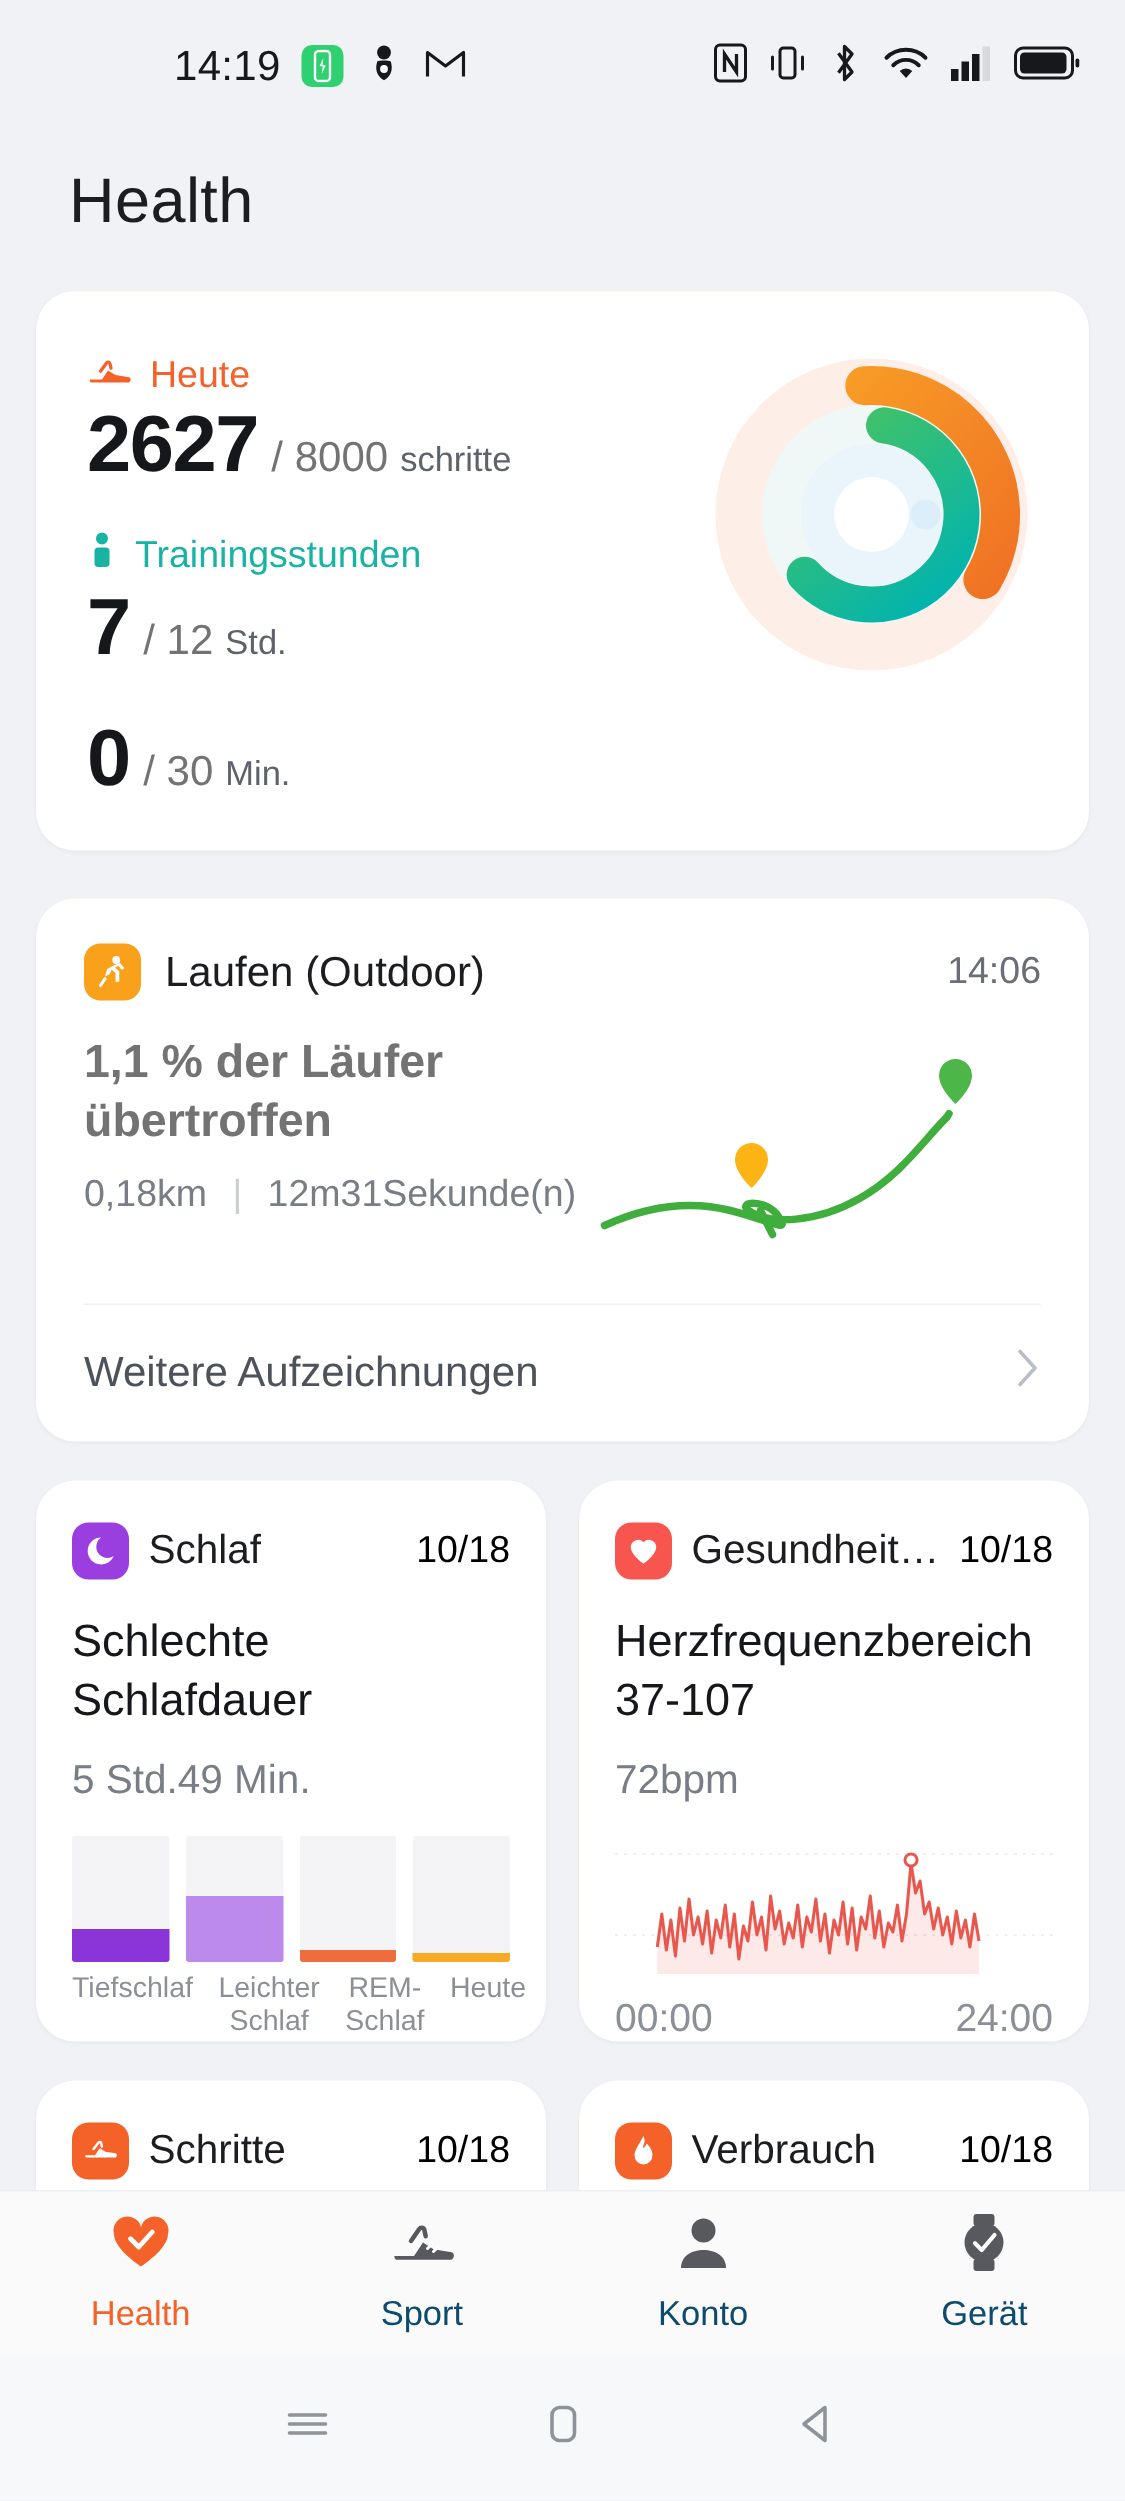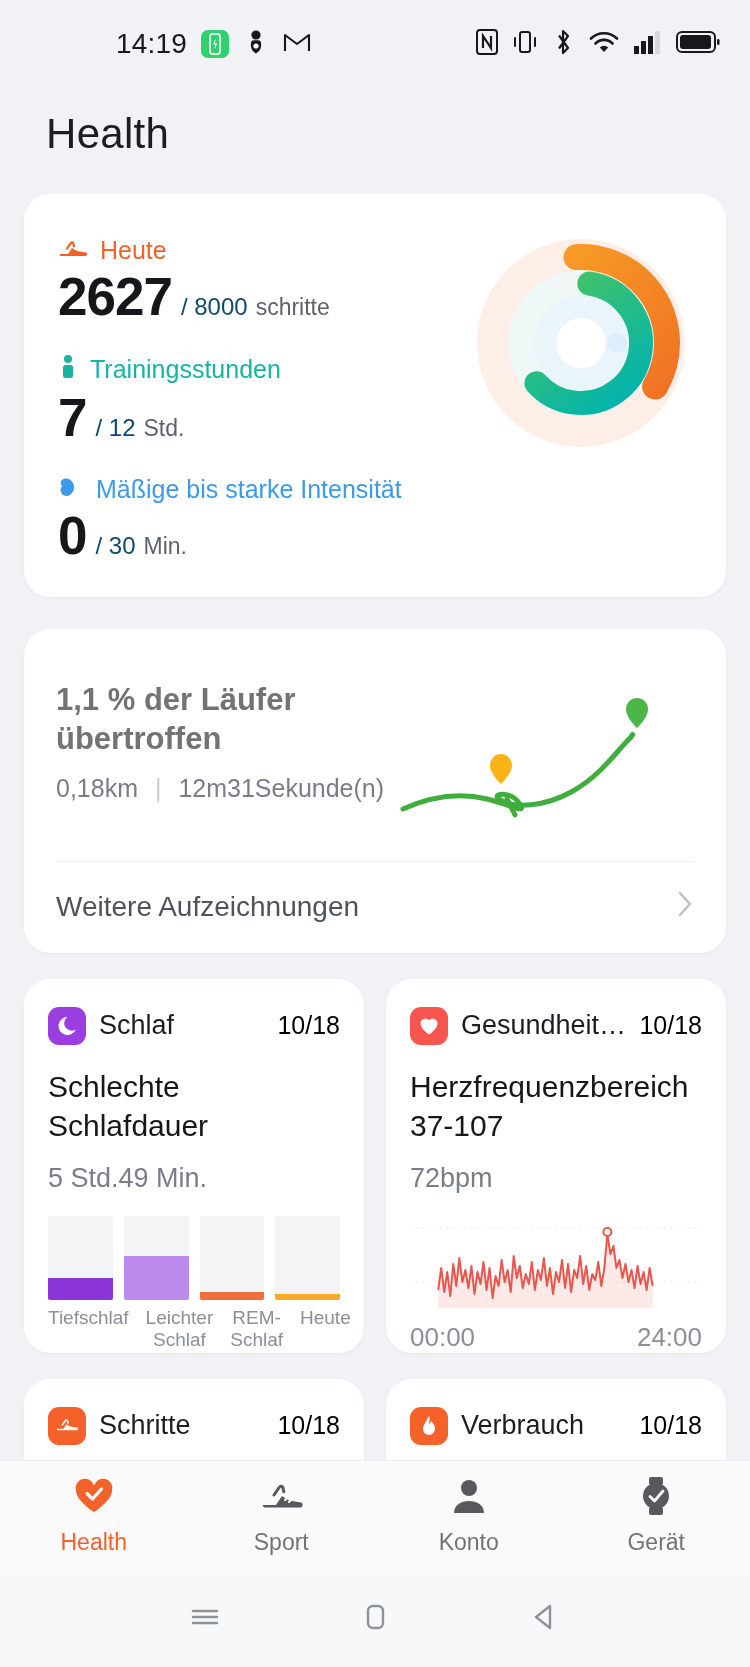--- a/index.html
+++ b/index.html
@@ -43,21 +43,21 @@
 
   
   .summary { padding:34px 34px 30px 34px; display:flex; position:relative; min-height:368px; }
   .sum-left { flex:1; padding-top:8px; }
   .metric { margin-bottom:26px; }
   .metric:last-child { margin-bottom:0; }
   .m-head { display:flex; align-items:center; gap:12px; margin-bottom:2px; }
   .m-label { font-size:25px; font-weight:400; }
   .m-val { display:flex; align-items:baseline; }
   .m-num { font-size:53px; font-weight:700; color:#15171b; letter-spacing:-1px; line-height:1.15; }
-  .m-goal { font-size:24px; color:#0c4a6e; margin-left:9px; font-weight:400; }
+  .m-goal { font-size:28px; color:#737373; margin-left:9px; font-weight:400; }
   .m-unit { font-size:23px; color:#5e626b; margin-left:8px; }
   .rings { position:absolute; right:30px; top:34px; width:230px; height:230px; }
 
   
   .workout { margin-top:32px; padding:30px 32px 0 32px; position:relative; }
   .wk-head { display:flex; align-items:center; }
   .app-icon {
     width:38px; height:38px; border-radius:11px;
     display:flex; align-items:center; justify-content:center; flex:none;
   }
@@ -100,21 +100,21 @@
   .grid-cut { display:flex; gap:22px; margin-top:26px; }
   .grid-cut .card { flex:1; padding:28px 24px 0 24px; height:120px; overflow:hidden; }
 
   
   .tabbar {
     position:absolute; left:0; bottom:97px; width:750px; height:110px;
     background:#fafafa; display:flex; align-items:center;
     border-top:1px solid #eceef1;
   }
   .tab { flex:1; display:flex; flex-direction:column; align-items:center; gap:9px; }
-  .tab-label { font-size:23px; color:#737373; }
+  .tab-label { font-size:23px; color:#0c4a6e; }
   .tab.active .tab-label { color:#f4622a; }
 
   
   .androidnav {
     position:absolute; left:0; bottom:0; width:750px; height:97px;
     background:#f7f8fa; display:flex; align-items:center;
     justify-content:space-around; padding:0 120px;
   }
 </style>
 </head>
@@ -222,28 +222,20 @@
             <span class="m-label" style="color:#17b3a3">Trainingsstunden</span>
           </div>
           <div class="m-val">
             <span class="m-num">7</span>
             <span class="m-goal">/ 12</span>
             <span class="m-unit">Std.</span>
           </div>
         </div>
 
         <div class="metric">
-          <div class="m-head">
-            <span>
-              <svg width="26" height="24" viewBox="0 0 26 24">
-                  <path d="M4 5c4-3 9-1 11 3 2 4 1 9-3 12-3 2-8 1-9-3-1-3.5 0-4 1-6-1.5-1.5-2-4 0-6z" fill="#3d9ae8"></path>
-                </svg>
-            </span>
-            <span class="m-label" style="color:#3d9ae8">Mäßige bis starke Intensität</span>
-          </div>
           <div class="m-val">
             <span class="m-num">0</span>
             <span class="m-goal">/ 30</span>
             <span class="m-unit">Min.</span>
           </div>
         </div>
       </div>
 
       <div class="rings">
         <svg width="230" height="230" viewBox="0 0 230 230">
@@ -264,20 +256,31 @@
 
           <path d="M115 21 A94 94 0 1 0 160 198" fill="none" stroke="#ffffff" stroke-width="30" stroke-linecap="round" opacity="0"></path>
           <circle cx="115" cy="115" r="86" fill="none" stroke="url(#gOuter)" stroke-width="26" stroke-linecap="round" stroke-dasharray="185 541" transform="rotate(-93 115 115)"></circle>
           <circle cx="115" cy="115" r="60" fill="none" stroke="url(#gMid)" stroke-width="24" stroke-linecap="round" stroke-dasharray="230 377" transform="rotate(-82 115 115)"></circle>
           <circle cx="115" cy="115" r="36" fill="none" stroke="#dceefa" stroke-width="20" stroke-linecap="round" stroke-dasharray="0 227"></circle>
         </svg>
       </div>
     </div>
 
     <div class="card workout">
+      <div class="wk-head">
+        <span class="app-icon" style="background:#f9a11b">
+          <svg width="24" height="24" viewBox="0 0 24 24">
+              <circle cx="14.5" cy="4" r="2.6" fill="#fff"></circle>
+              <path d="M13 7.5 8.5 10l-1.5 5 3-1.5 1.5-3 2.5 2v6h2.5v-7l-3-2.5 2.5-1 2 2.5 2-1-3-3.5z" fill="#fff"></path>
+              <path d="M7 16.5 4 21" stroke="#fff" stroke-width="2.1" stroke-linecap="round"></path>
+            </svg>
+        </span>
+        <span class="wk-title">Laufen (Outdoor)</span>
+        <span class="wk-time">14:06</span>
+      </div>
       <div class="wk-body">
         <div class="wk-stats">
           <div class="wk-big">1,1 % der Läufer übertroffen</div>
           <div class="wk-sub">
             <span>0,18km</span>
             <span style="margin:0 10px;color:#c9cdd4">|</span>
             <span>12m31Sekunde(n)</span>
           </div>
         </div>
         <div class="wk-map">

